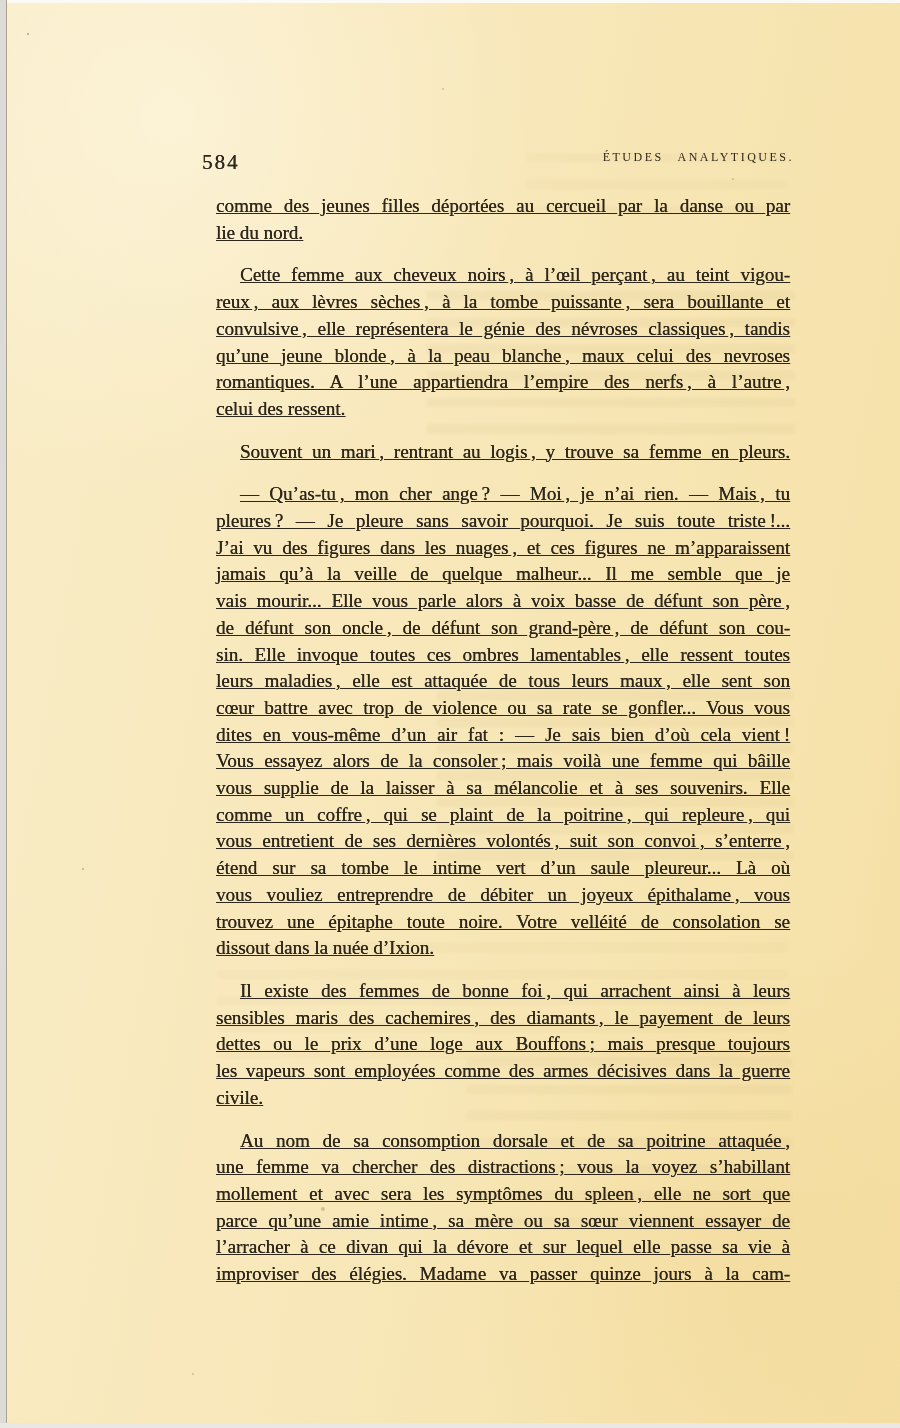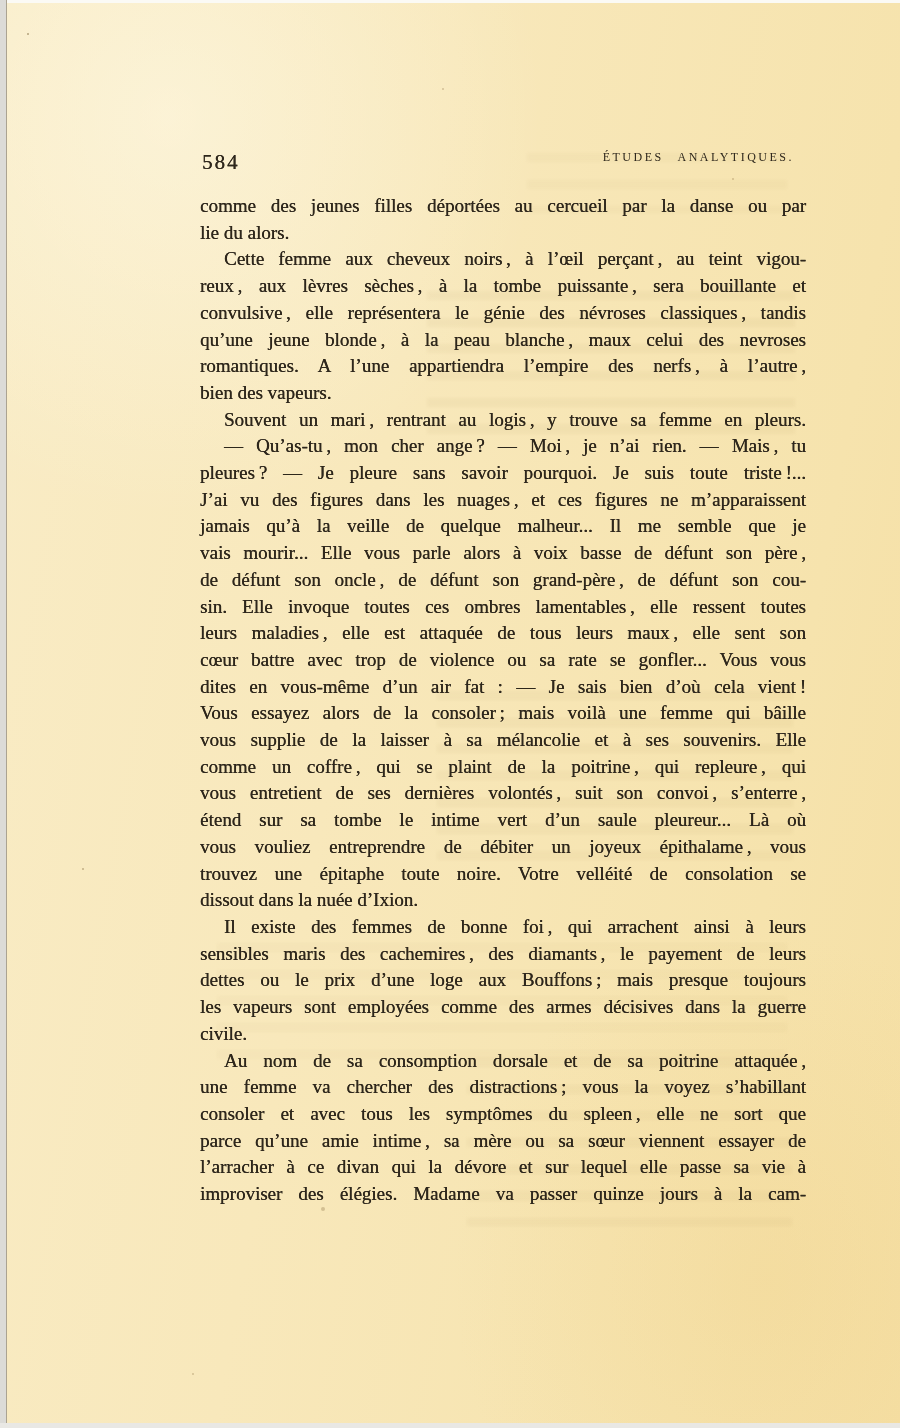--- a/index.html
+++ b/index.html
@@ -71,21 +71,21 @@
     font-size: 21px; letter-spacing: 2px;
     text-shadow: 0.25px 0 0 currentColor;
   }
   .running {
     display: block; text-align: right;
     transform: translateX(-12px);
     font-size: 12px; font-weight: 400;
     letter-spacing: 2.5px; word-spacing: 9px;
   }
   .text-block { }
-  .para { margin: 0; }
+  .para { margin: 16px; text-decoration: underline; }
   .line {
     font-size: 19px; line-height: 26.7px;
     text-align: justify;
     text-align-last: justify;
     white-space: normal;
     text-shadow: 0.25px 0 0 currentColor;
   }
   .line.lastline { text-align-last: left; }
   .para.indent .line.firstline { text-indent: 24px; }
 </style>
@@ -102,29 +102,29 @@
     <div class="specks"></div>
 
     <div class="content">
       <div class="header-row">
         <span class="pagenum">584</span>
         <span class="running">ÉTUDES ANALYTIQUES.</span>
       </div>
       <div class="text-block">
           <div class="para">
             <div class="line firstline">comme des jeunes filles déportées au cercueil par la danse ou par</div>
-            <div class="line lastline">lie du alors.</div>
+            <div class="line lastline">lie du nord.</div>
           </div>
           <div class="para indent">
             <div class="line firstline">Cette femme aux cheveux noirs , à l’œil perçant , au teint vigou-</div>
             <div class="line">reux , aux lèvres sèches , à la tombe puissante , sera bouillante et</div>
             <div class="line">convulsive , elle représentera le génie des névroses classiques , tandis</div>
             <div class="line">qu’une jeune blonde , à la peau blanche , maux celui des nevroses</div>
             <div class="line">romantiques. A l’une appartiendra l’empire des nerfs , à l’autre ,</div>
-            <div class="line lastline">bien des vapeurs.</div>
+            <div class="line lastline">celui des ressent.</div>
           </div>
           <div class="para indent">
             <div class="line firstline">Souvent un mari , rentrant au logis , y trouve sa femme en pleurs.</div>
           </div>
           <div class="para indent">
             <div class="line firstline">— Qu’as-tu , mon cher ange ? — Moi , je n’ai rien. — Mais , tu</div>
             <div class="line">pleures ? — Je pleure sans savoir pourquoi. Je suis toute triste !...</div>
             <div class="line">J’ai vu des figures dans les nuages , et ces figures ne m’apparaissent</div>
             <div class="line">jamais qu’à la veille de quelque malheur... Il me semble que je</div>
             <div class="line">vais mourir... Elle vous parle alors à voix basse de défunt son père ,</div>
@@ -145,21 +145,21 @@
           <div class="para indent">
             <div class="line firstline">Il existe des femmes de bonne foi , qui arrachent ainsi à leurs</div>
             <div class="line">sensibles maris des cachemires , des diamants , le payement de leurs</div>
             <div class="line">dettes ou le prix d’une loge aux Bouffons ; mais presque toujours</div>
             <div class="line">les vapeurs sont employées comme des armes décisives dans la guerre</div>
             <div class="line lastline">civile.</div>
           </div>
           <div class="para indent">
             <div class="line firstline">Au nom de sa consomption dorsale et de sa poitrine attaquée ,</div>
             <div class="line">une femme va chercher des distractions ; vous la voyez s’habillant</div>
-            <div class="line">consoler et avec tous les symptômes du spleen , elle ne sort que</div>
+            <div class="line">mollement et avec sera les symptômes du spleen , elle ne sort que</div>
             <div class="line">parce qu’une amie intime , sa mère ou sa sœur viennent essayer de</div>
             <div class="line">l’arracher à ce divan qui la dévore et sur lequel elle passe sa vie à</div>
             <div class="line">improviser des élégies. Madame va passer quinze jours à la cam-</div>
           </div>
         </div>
     </div>
   </div>
 
   <div class="edge-top"></div>
   <div class="edge-left"></div>

